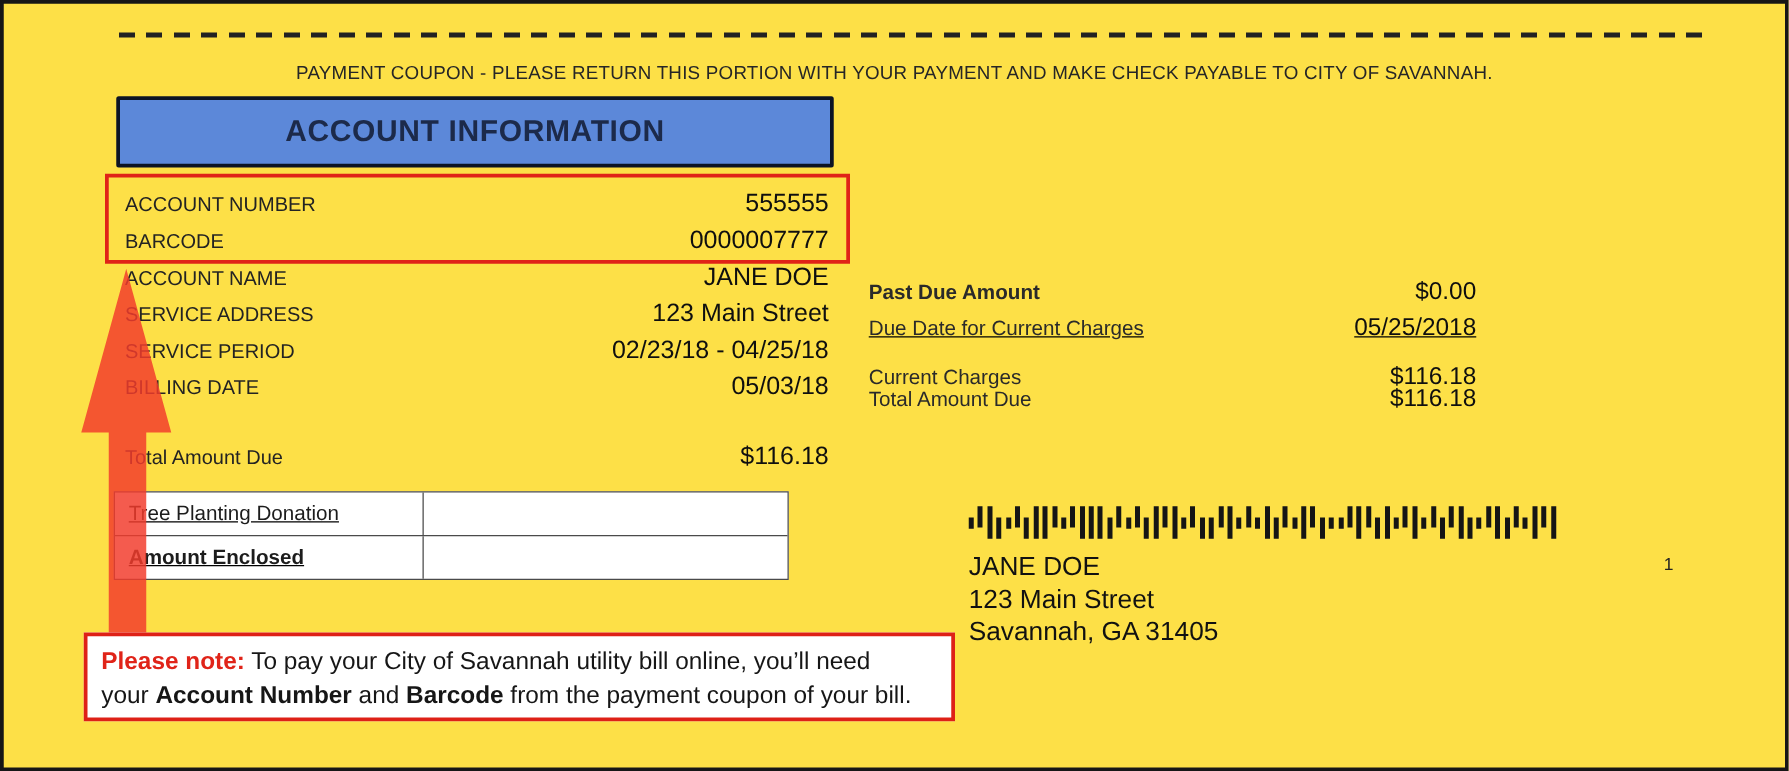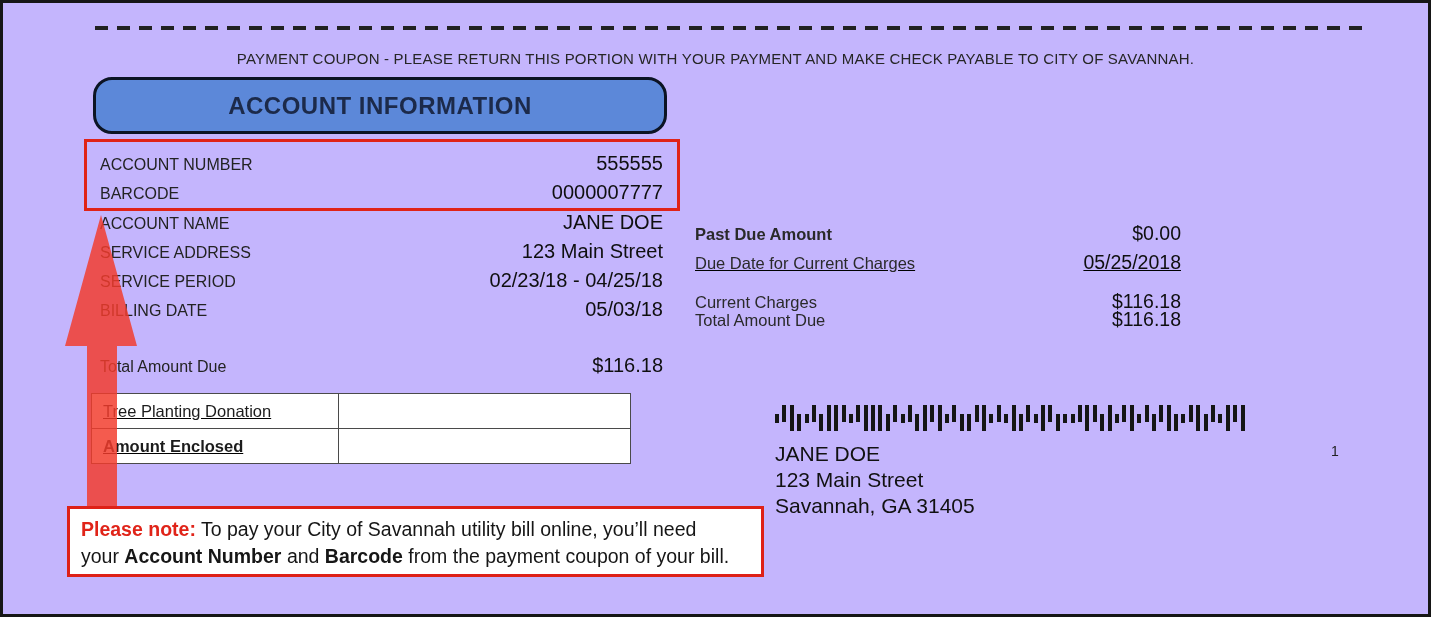--- a/index.html
+++ b/index.html
@@ -1,40 +1,40 @@
 <!DOCTYPE html>
 <html><head>
 <meta charset="utf-8">
 <style>
   html,body{margin:0;padding:0;background:#e9e9e9;}
   .page{
     position:relative;
     width:1431px;height:617px;
     box-sizing:border-box;
-    background:#c4b5fd;
+    background:#fde047;
     border:3px solid #161616;
     font-family:"Liberation Sans","DejaVu Sans",sans-serif;
     overflow:hidden;
   }
   
   .perforation{
     position:absolute;left:92px;top:23px;width:1273px;height:4px;
     background:repeating-linear-gradient(to right,#222222 0 13px,transparent 13px 22px);
   }
   
   .coupon-header{
     position:absolute;left:0;top:47px;width:100%;
     text-align:center;font-size:15px;color:#262626;letter-spacing:.2px;
   }
   
   .section-btn{
     position:absolute;left:90px;top:74px;width:574px;height:57px;
     box-sizing:border-box;
     background:#5c88d9;
-    border:3px solid #0c1424;border-radius:19px;
+    border:3px solid #0c1424;border-radius:2px;
     display:flex;align-items:center;justify-content:center;
   }
   .section-btn span{
     font-size:24px;font-weight:bold;color:#1c2a4a;letter-spacing:.5px;
   }
   
   .account-box{
     position:absolute;left:81px;top:136px;width:596px;height:72px;
     box-sizing:border-box;border:3px solid #e02317;
   }

